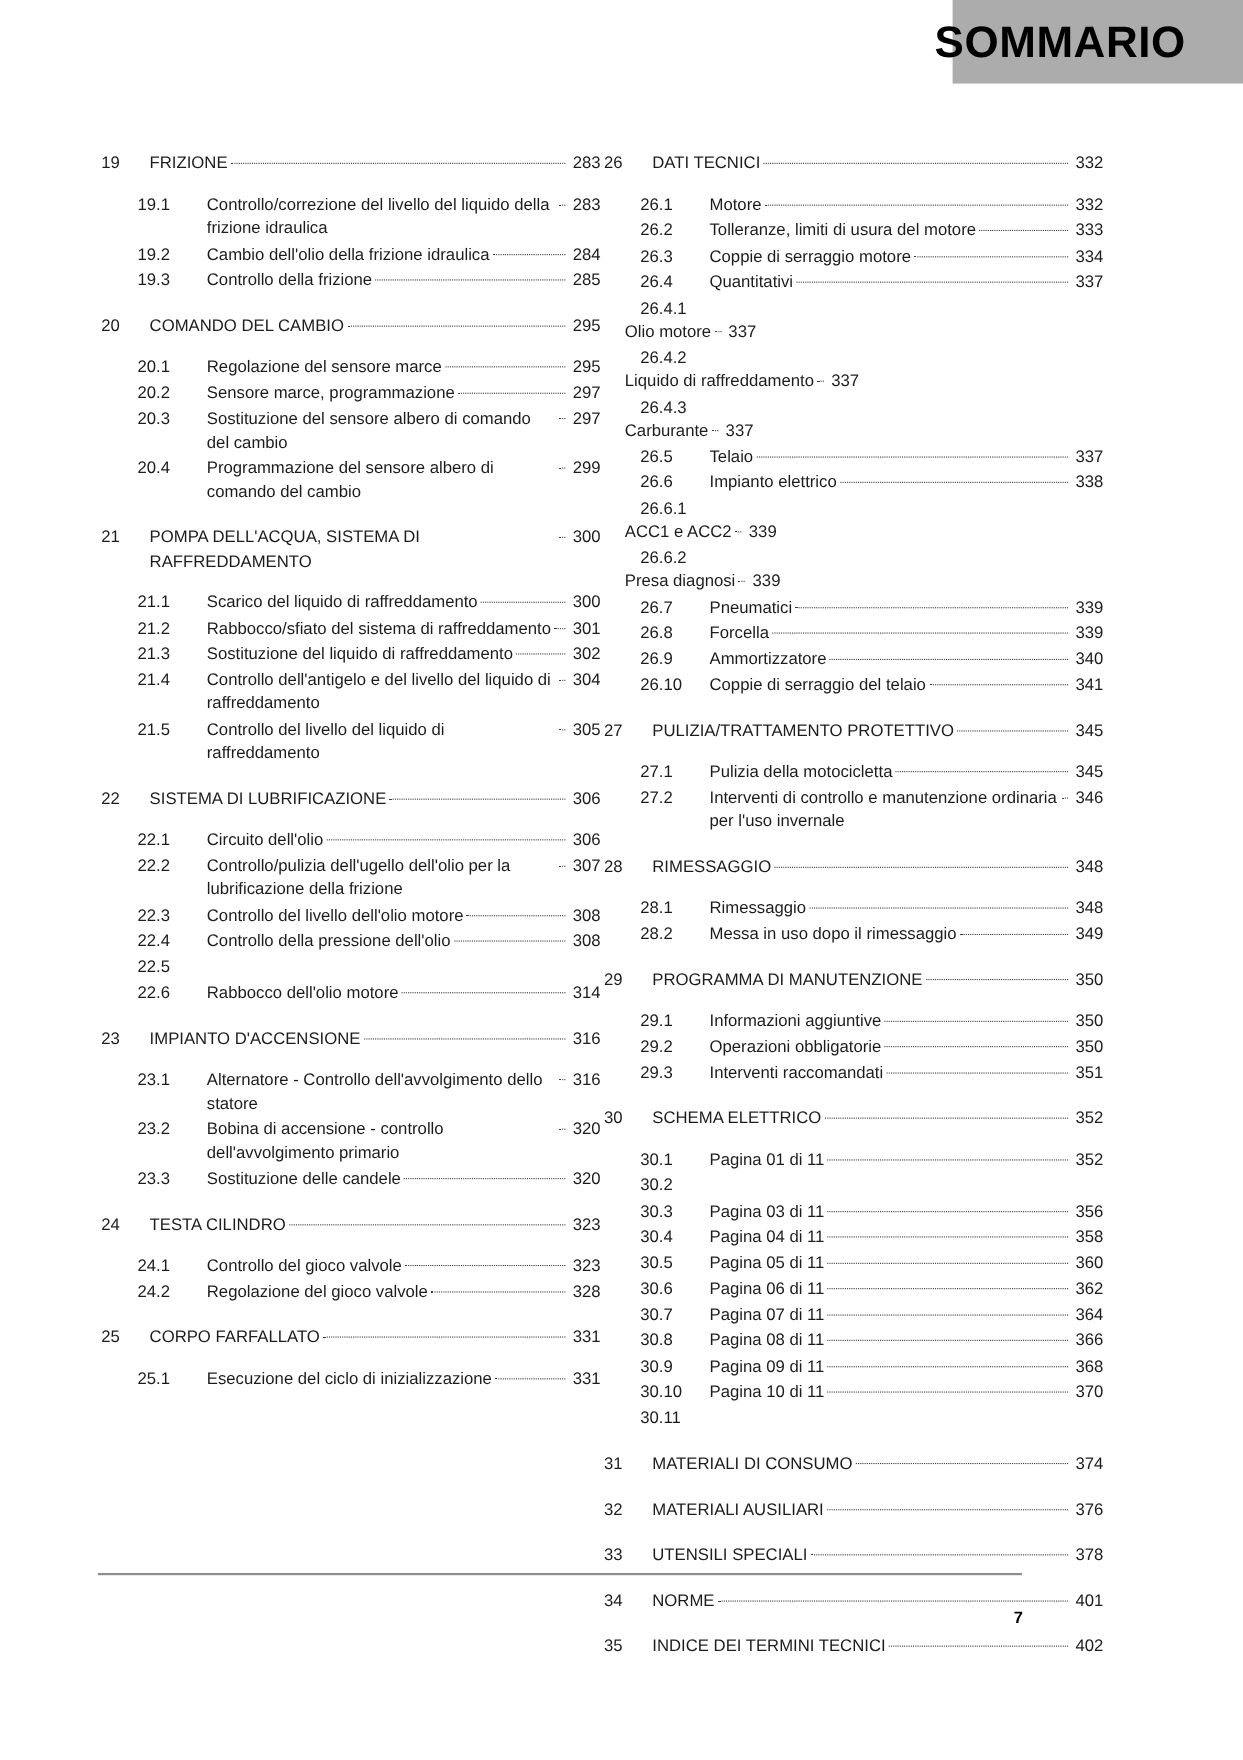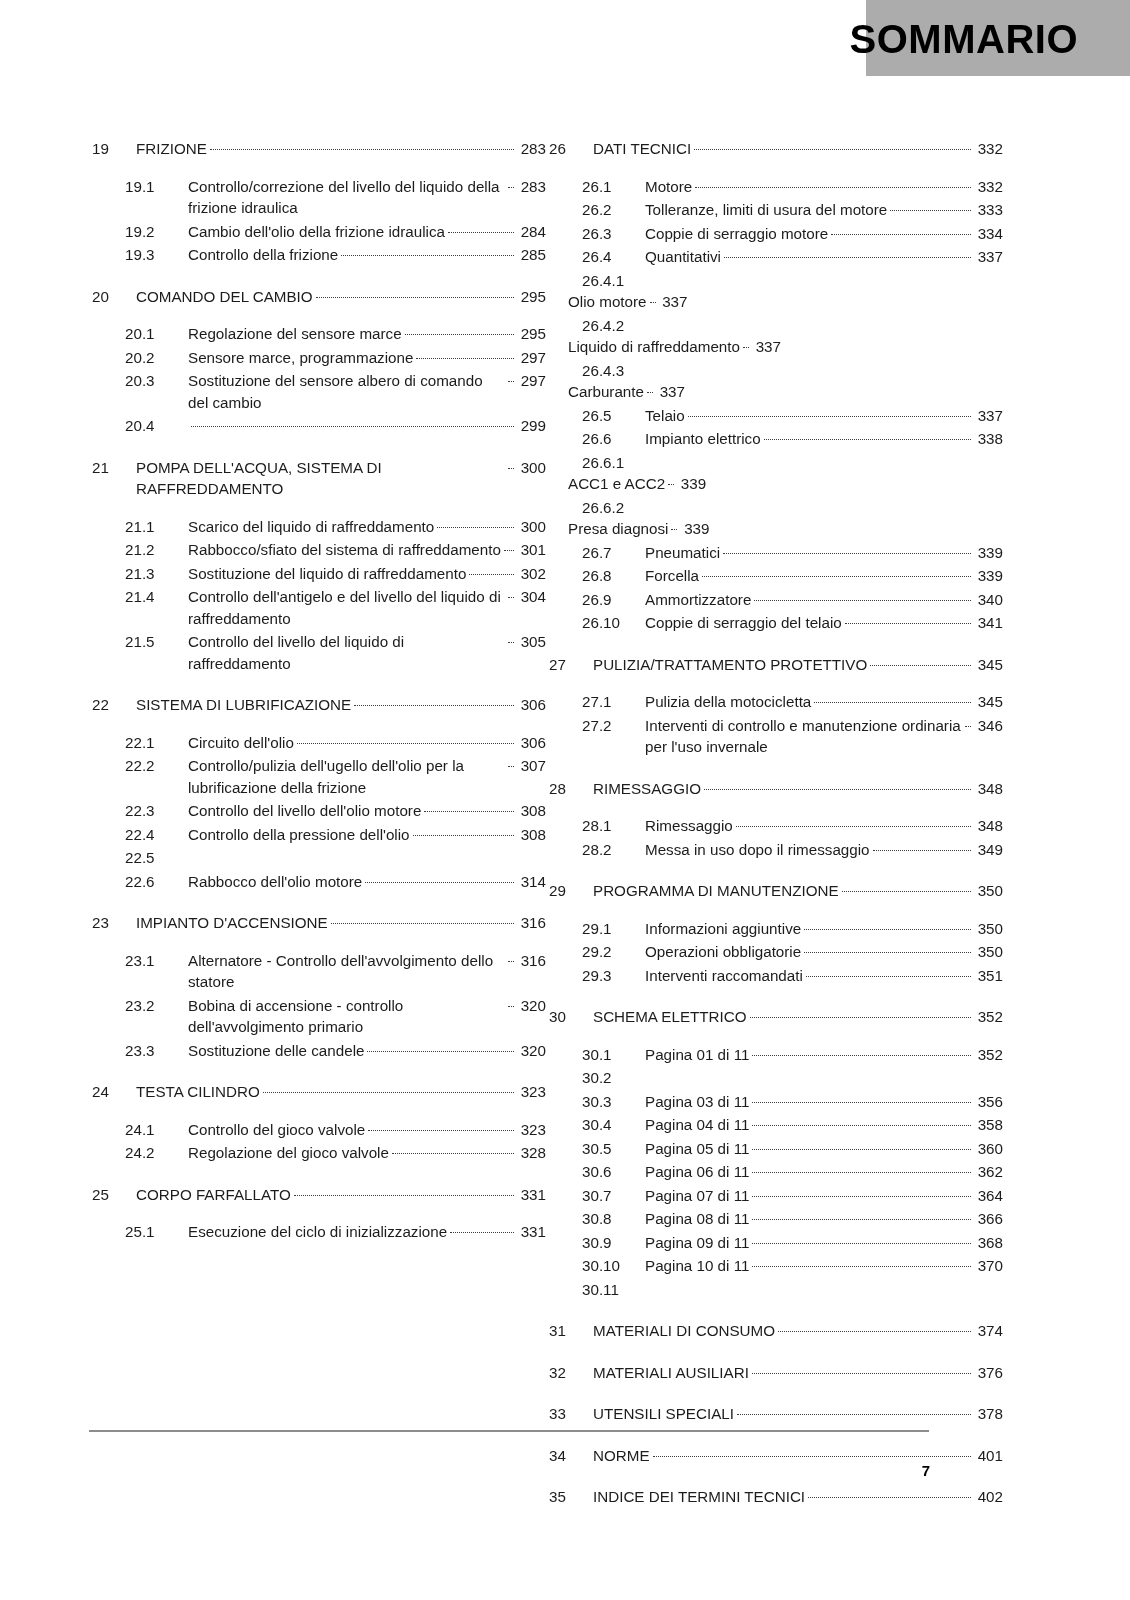--- a/index.html
+++ b/index.html
@@ -231,20 +231,21 @@
               <span class="ln-text">Sostituzione del sensore albero di comando del cambio</span>
               <span class="ln-fill"></span>
               <span class="ln-page">297</span>
             </div>
           </div>
         </div>
         <div class="entry lvl2">
           <div class="num">20.4</div>
           <div class="body-wrap">
             <div class="ln">
+              <span class="ln-text">Programmazione del sensore albero di comando del cambio</span>
               <span class="ln-fill"></span>
               <span class="ln-page">299</span>
             </div>
           </div>
         </div>
         <div class="entry lvl1">
           <div class="num">21</div>
           <div class="body-wrap">
             <div class="ln">
               <span class="ln-text">POMPA DELL'ACQUA, SISTEMA DI RAFFREDDAMENTO</span>

